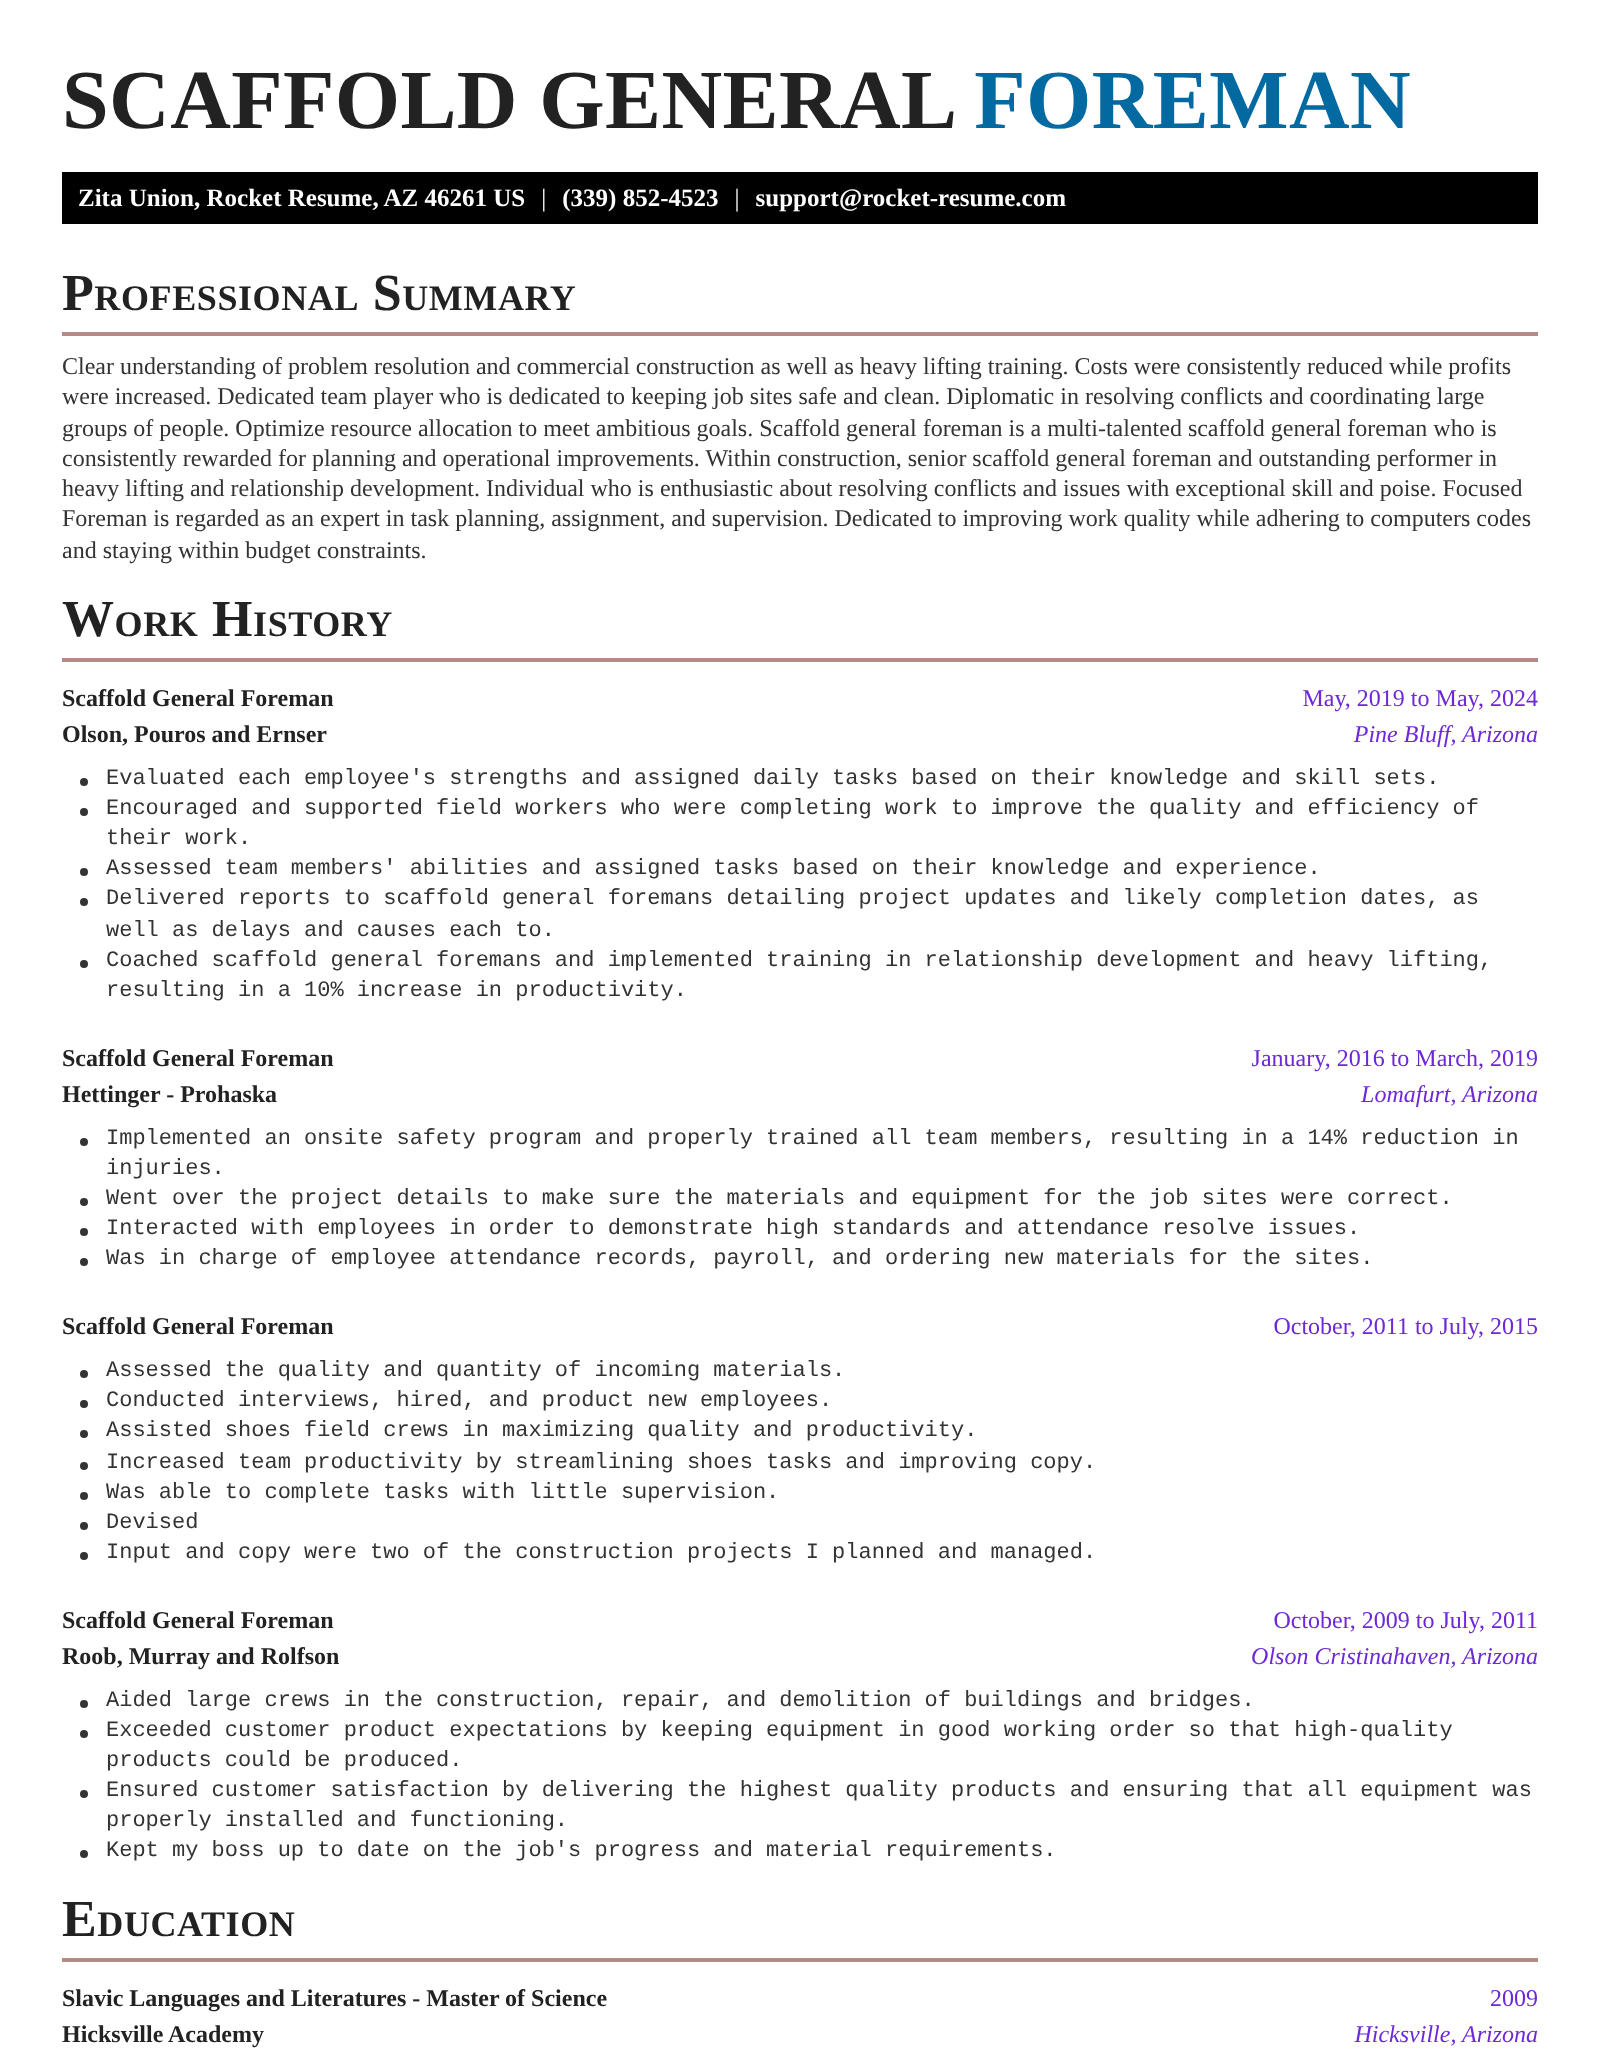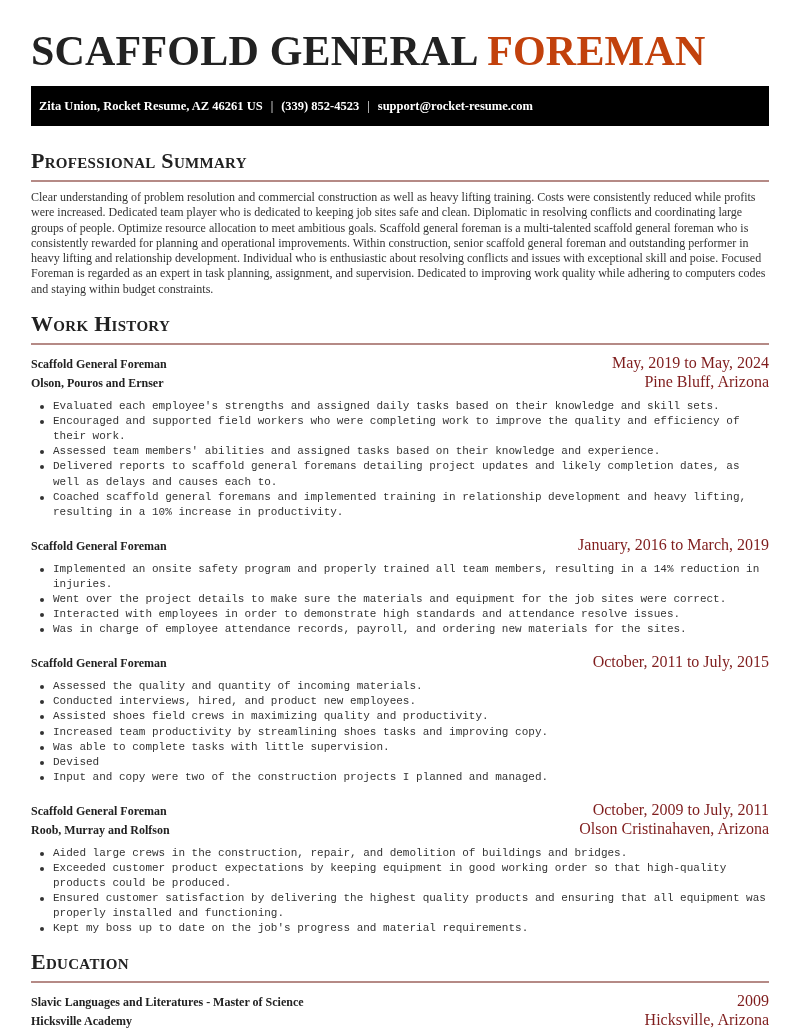--- a/index.html
+++ b/index.html
@@ -12,38 +12,38 @@
 
     .name {
       margin-top: 28px;
       font-size: 42px;
       font-weight: bold;
       line-height: 46px;
       letter-spacing: 0.2px;
       color: #222222;
       white-space: nowrap;
     }
-    .name .accent { color: #c2410c; }
+    .name .accent { color: #0369a1; }
 
     .contact-bar {
       margin-top: 12px;
       background: #000000;
       color: #ffffff;
-      height: 40px;
+      height: 26px;
       padding: 0 8px;
       display: flex;
       align-items: center;
       font-size: 12.5px;
       font-weight: bold;
       white-space: nowrap;
     }
     .contact-bar .sep { margin: 0 8px; font-weight: normal; }
 
     .section-title {
-      font-size: 22px;
+      font-size: 26px;
       font-weight: bold;
       font-variant: small-caps;
       color: #222222;
       line-height: 26px;
       letter-spacing: 0.3px;
     }
     .section-rule {
       height: 2px;
       background: #b58a86;
       margin-top: 6px;
@@ -60,22 +60,22 @@
     .work-section { margin-top: 14px; }
     .job { margin-top: 9px; }
     .job + .job { margin-top: 16px; }
     .row {
       display: flex;
       justify-content: space-between;
       align-items: baseline;
       line-height: 18px;
     }
     .row .left { font-size: 12px; font-weight: bold; color: #222222; }
-    .row .right { font-size: 16px; color: #7f1d1d; }
-    .row .right.loc { }
+    .row .right { font-size: 12px; color: #6d28d9; }
+    .row .right.loc { font-style: italic; }
 
     .bullets { margin-top: 7px; padding-left: 22px; list-style: none; }
     .bullets li {
       position: relative;
       font-size: 11px;
       line-height: 15.1px;
       color: #333333;
       font-family: Liberation Mono, monospace;
     }
     .bullets li::before {
@@ -139,20 +139,24 @@
         <li>Delivered reports to scaffold general foremans detailing project updates and likely completion dates, as well as delays and causes each to.</li>
         <li>Coached scaffold general foremans and implemented training in relationship development and heavy lifting, resulting in a 10% increase in productivity.</li>
       </ul>
     </div>
 
     <div class="job">
       <div class="row">
         <span class="left">Scaffold General Foreman</span>
         <span class="right">January, 2016 to March, 2019</span>
       </div>
+      <div class="row">
+        <span class="left">Hettinger - Prohaska</span>
+        <span class="right loc">Lomafurt, Arizona</span>
+      </div>
       <ul class="bullets">
         <li>Implemented an onsite safety program and properly trained all team members, resulting in a 14% reduction in injuries.</li>
         <li>Went over the project details to make sure the materials and equipment for the job sites were correct.</li>
         <li>Interacted with employees in order to demonstrate high standards and attendance resolve issues.</li>
         <li>Was in charge of employee attendance records, payroll, and ordering new materials for the sites.</li>
       </ul>
     </div>
 
     <div class="job">
       <div class="row">

